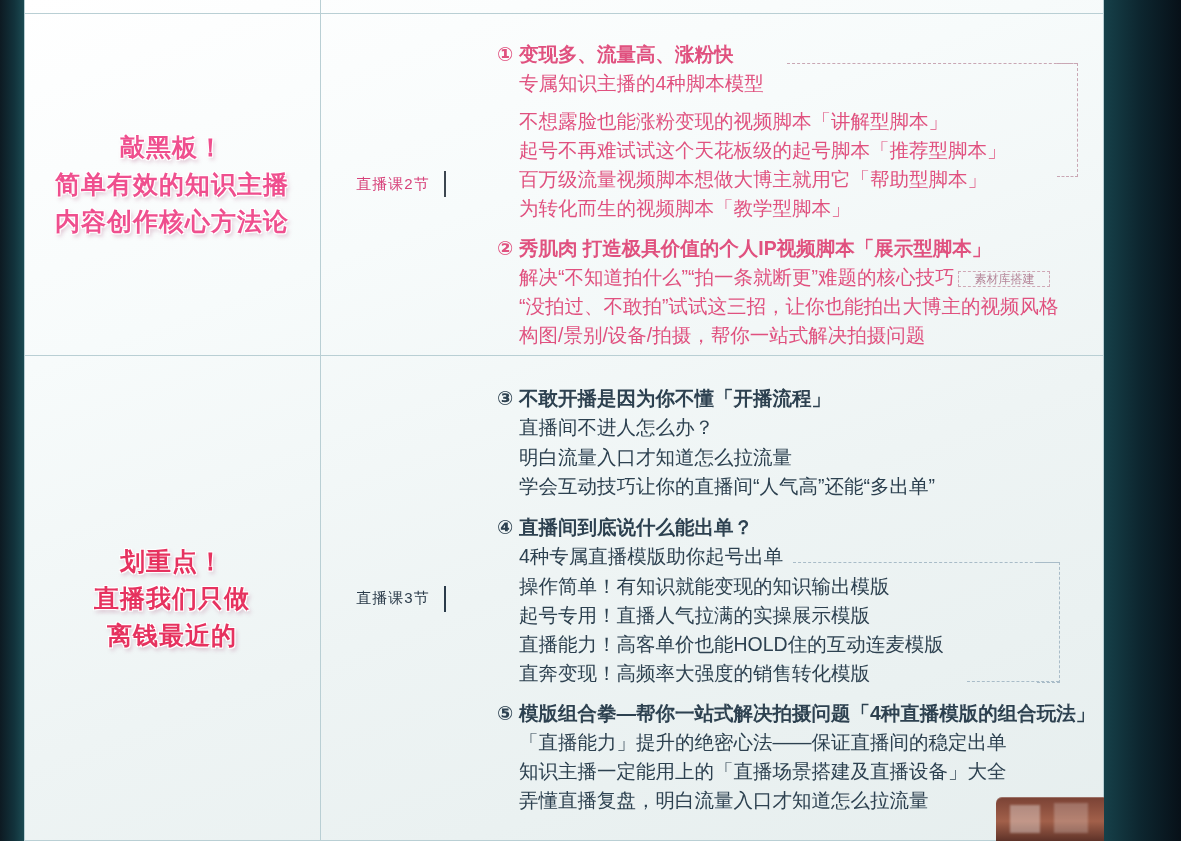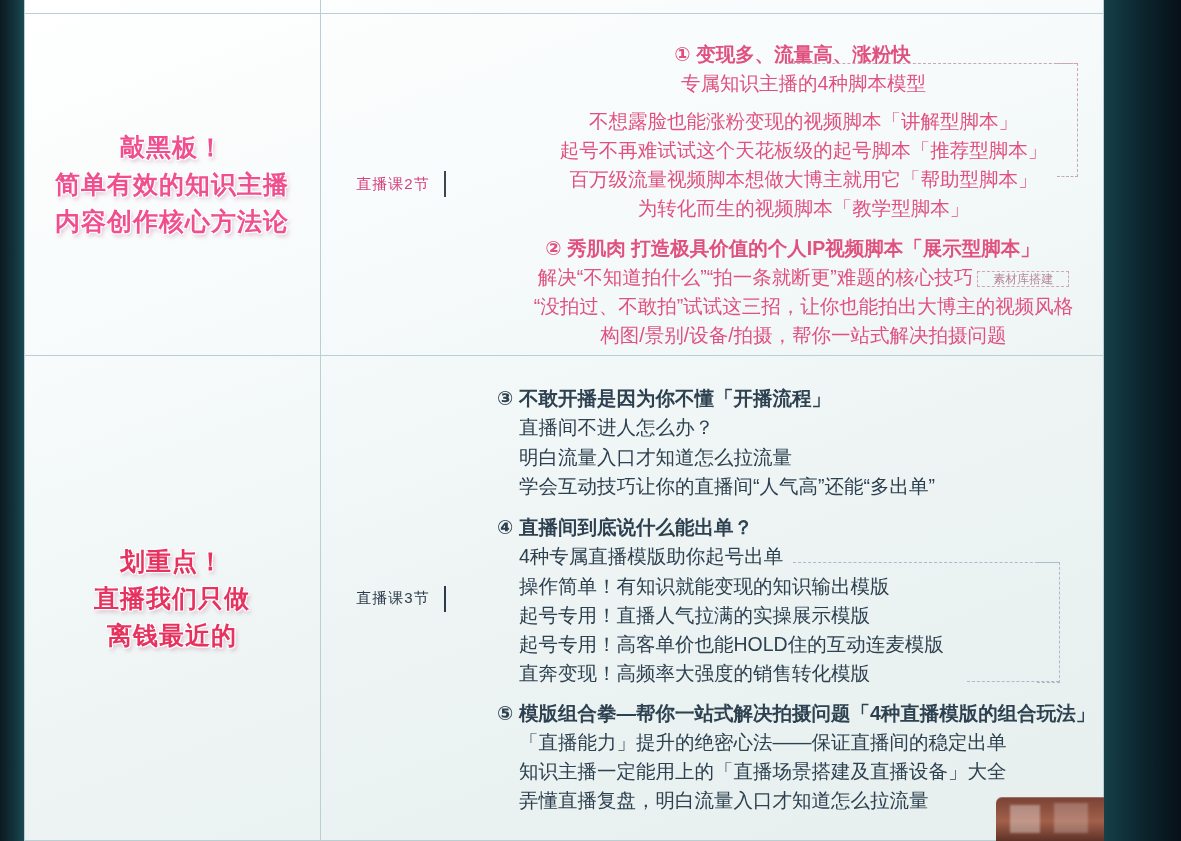--- a/index.html
+++ b/index.html
@@ -113,21 +113,21 @@
   .body-inner {
     position: absolute;
     left: 16px; right: 16px;
     top: 0; bottom: 0;
   }
   .ln {
     font-size: 19.5px;
     line-height: 1.5;
     white-space: nowrap;
   }
-  .r1 .ln { color: #e0517f; text-align: center; }
+  .r1 .ln { color: #e0517f; }
   .r2 .ln { color: #2d4150; }
   .ln.head { font-weight: 600; }
   .ln.indent { padding-left: 22px; }
   .inline-tag {
     font-size: 12px;
     color: #b58699;
     border: 1px dashed #cfa8b6;
     padding: 0 15px;
     margin-left: 4px;
     vertical-align: middle;
@@ -273,21 +273,21 @@
           <div class="ln indent">明白流量入口才知道怎么拉流量</div>
           <div class="ln indent">学会互动技巧让你的直播间“人气高”还能“多出单”</div>
           <div style="height:12px;"></div>
           <div class="ln head">
             <span>④</span>
             <span>直播间到底说什么能出单？</span>
           </div>
           <div class="ln indent">4种专属直播模版助你起号出单</div>
           <div class="ln indent">操作简单！有知识就能变现的知识输出模版</div>
           <div class="ln indent">起号专用！直播人气拉满的实操展示模版</div>
-          <div class="ln indent">起号专用！高客单价也能HOLD住的互动连麦模版</div>
+          <div class="ln indent">直播能力！高客单价也能HOLD住的互动连麦模版</div>
           <div class="ln indent">直奔变现！高频率大强度的销售转化模版</div>
           <div style="height:10px;"></div>
           <div class="ln head">
             <span>⑤</span>
             <span>模版组合拳—帮你一站式解决拍摄问题「4种直播模版的组合玩法」</span>
           </div>
           <div class="ln indent">「直播能力」提升的绝密心法——保证直播间的稳定出单</div>
           <div class="ln indent">知识主播一定能用上的「直播场景搭建及直播设备」大全</div>
           <div class="ln indent">弄懂直播复盘，明白流量入口才知道怎么拉流量</div>
 

